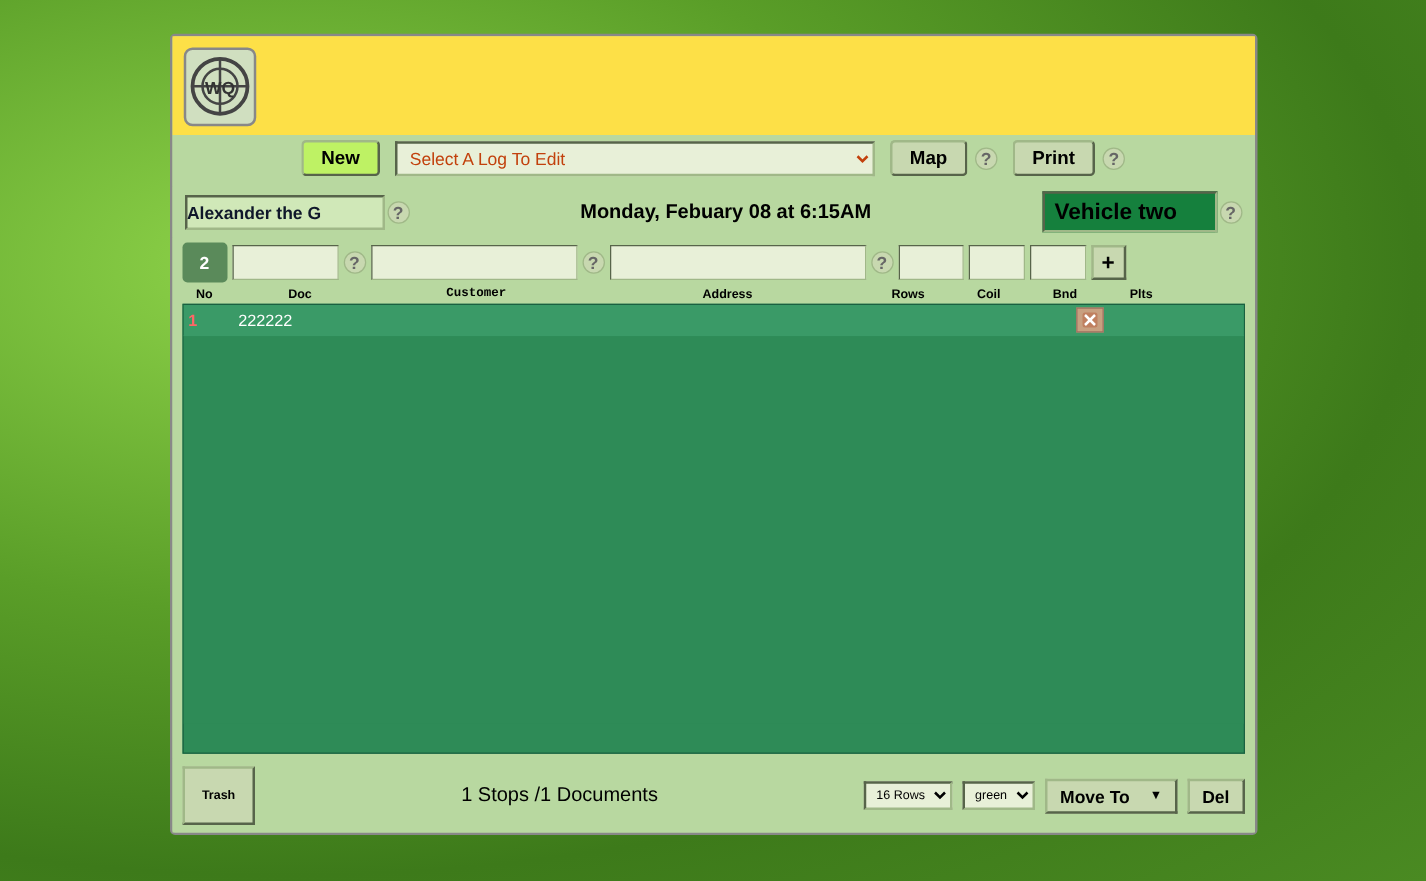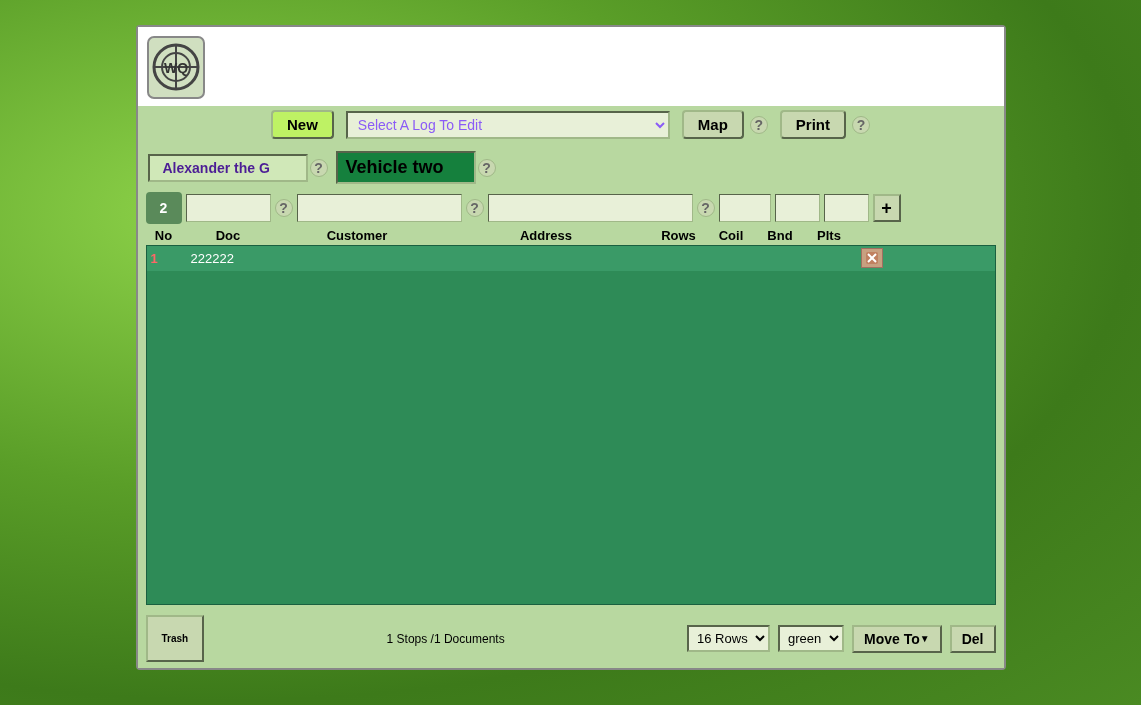--- a/index.html
+++ b/index.html
@@ -17,21 +17,21 @@
     .main-container {
       width: 870px;
       background: #b8d8a0;
       border: 2px solid #888;
       border-radius: 4px;
       padding: 0;
       position: relative;
       top: -5px;
     }
     .header {
-      background: #ffffff;
+      background: #fde047;
       display: flex;
       align-items: center;
       padding: 8px 12px 6px 8px;
       gap: 10px;
     }
     .logo {
       width: 60px;
       height: 65px;
       flex-shrink: 0;
     }
@@ -59,26 +59,26 @@
       padding: 4px 14px;
       font-size: 15px;
       font-weight: bold;
       cursor: pointer;
       color: #000;
     }
     .btn-new {
       background: #bef264;
     }
     .select-log {
-      width: 324px;
+      width: 384px;
       padding: 3px 6px;
       font-size: 14px;
       border: 2px inset #a0b888;
       background: #e8f0d8;
-      color: #8b5cf6;
+      color: #c2410c;
     }
     .btn-map, .btn-print {
       background: #c8d8b0;
     }
     .help-icon {
       color: #666;
       font-size: 14px;
       cursor: pointer;
       background: #c8d8b0;
       border: 1px solid #a0b888;
@@ -94,25 +94,25 @@
     .info-bar {
       display: flex;
       align-items: center;
       padding: 4px 10px;
       background: #b8d8a0;
       gap: 8px;
     }
     .driver-field {
       background: #d0e8b8;
       border: 2px inset #a0b888;
-      padding: 4px 13px;
+      padding: 4px 0;
       font-size: 14px;
       font-weight: bold;
       min-width: 160px;
-      color: #4c1d95;
+      color: #0f172a;
     }
     .date-display {
       flex: 1;
       text-align: center;
       font-size: 16px;
       font-weight: bold;
       color: #000;
     }
     .vehicle-field {
       background: #15803d;
@@ -128,21 +128,21 @@
       padding: 4px 8px;
     }
     .table-header-row {
       display: flex;
       align-items: center;
       gap: 4px;
       margin-bottom: 2px;
     }
     .col-no { width: 36px; }
     .col-doc { width: 85px; }
-    .col-customer { width: 165px; }
+    .col-customer { width: 165px; font-family: Liberation Mono, monospace; }
     .col-address { width: 205px; }
     .col-cart { width: 52px; }
     .col-coil { width: 45px; }
     .col-bnd { width: 45px; }
     .col-plts { width: 45px; }
     .row-num-btn {
       background: #5a8a5a;
       color: white;
       border: none;
       border-radius: 4px;
@@ -176,24 +176,24 @@
       font-size: 18px;
       font-weight: bold;
       cursor: pointer;
       display: flex;
       align-items: center;
       justify-content: center;
       color: #000;
     }
     .col-labels {
       display: flex;
-      gap: 4px;
+      gap: 16px;
       align-items: center;
       padding: 2px 0;
-      font-size: 13px;
+      font-size: 10px;
       font-weight: bold;
       color: #000;
     }
     .lbl { text-align: center; }
     .data-grid {
       background: #2e8b57;
       border: 1px solid #1a6040;
       min-height: 360px;
     }
     .data-row {
@@ -246,40 +246,40 @@
       background: #c8d8b0;
       border: 2px outset #a0b888;
       padding: 16px 14px;
       font-size: 10px;
       font-weight: bold;
       cursor: pointer;
     }
     .stops-info {
       flex: 1;
       text-align: center;
-      font-size: 12px;
+      font-size: 16px;
       color: #000;
     }
     .footer-select {
       padding: 3px 4px;
-      font-size: 13px;
+      font-size: 10px;
       border: 2px inset #a0b888;
       background: #e8f0d8;
       cursor: pointer;
     }
     .btn-moveto {
       background: #c8d8b0;
       border: 2px outset #a0b888;
       padding: 4px 10px;
       font-size: 14px;
       font-weight: bold;
       cursor: pointer;
       display: flex;
       align-items: center;
-      gap: 0;
+      gap: 16px;
     }
     .btn-del {
       background: #c8d8b0;
       border: 2px outset #a0b888;
       padding: 4px 10px;
       font-size: 14px;
       font-weight: bold;
       cursor: pointer;
     }
     .dropdown-arrow {
@@ -311,20 +311,21 @@
     </select>
     <button class="btn btn-map">Map</button>
     <span class="help-icon">?</span>
     <button class="btn btn-print">Print</button>
     <span class="help-icon">?</span>
   </div>
 
   <div class="info-bar">
     <div class="driver-field">Alexander the G</div>
     <span class="help-icon">?</span>
+    <div class="date-display">Monday, Febuary 08 at 6:15AM</div>
     <div class="vehicle-field">Vehicle two</div>
     <span class="help-icon">?</span>
   </div>
 
   <div class="table-section">
 
     <div class="table-header-row">
       <button class="row-num-btn">2</button>
       <input class="input-header doc" type="text" style="">
       <span class="help-icon" style="margin-left:0;">?</span>

